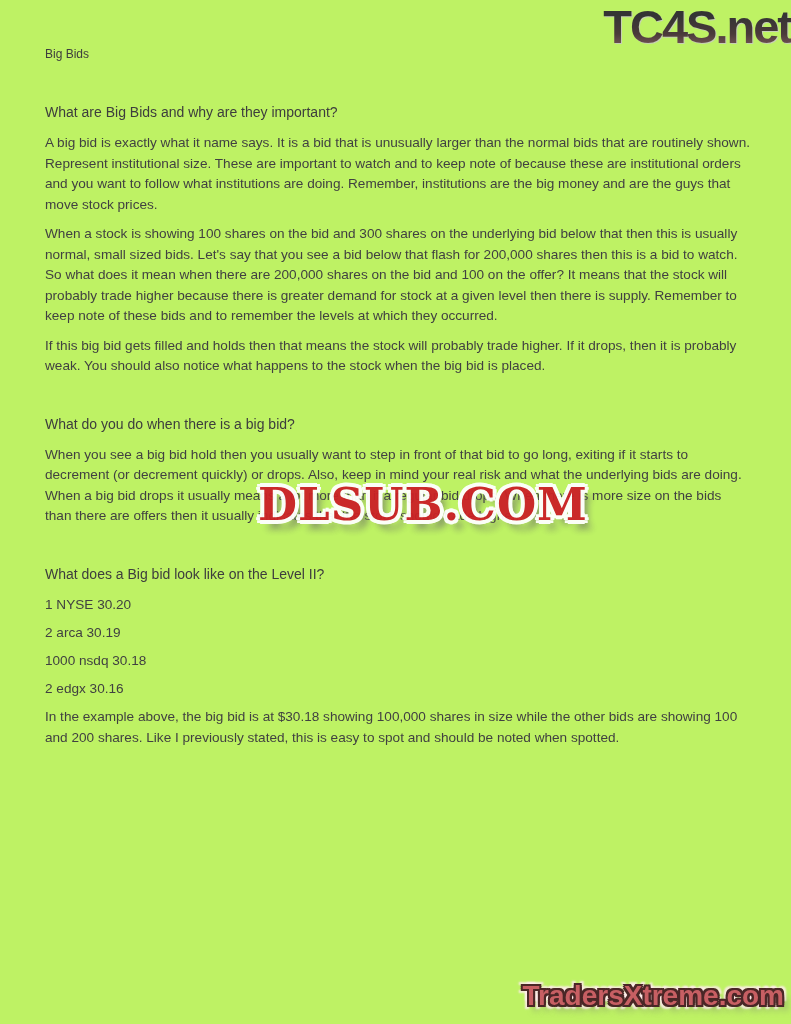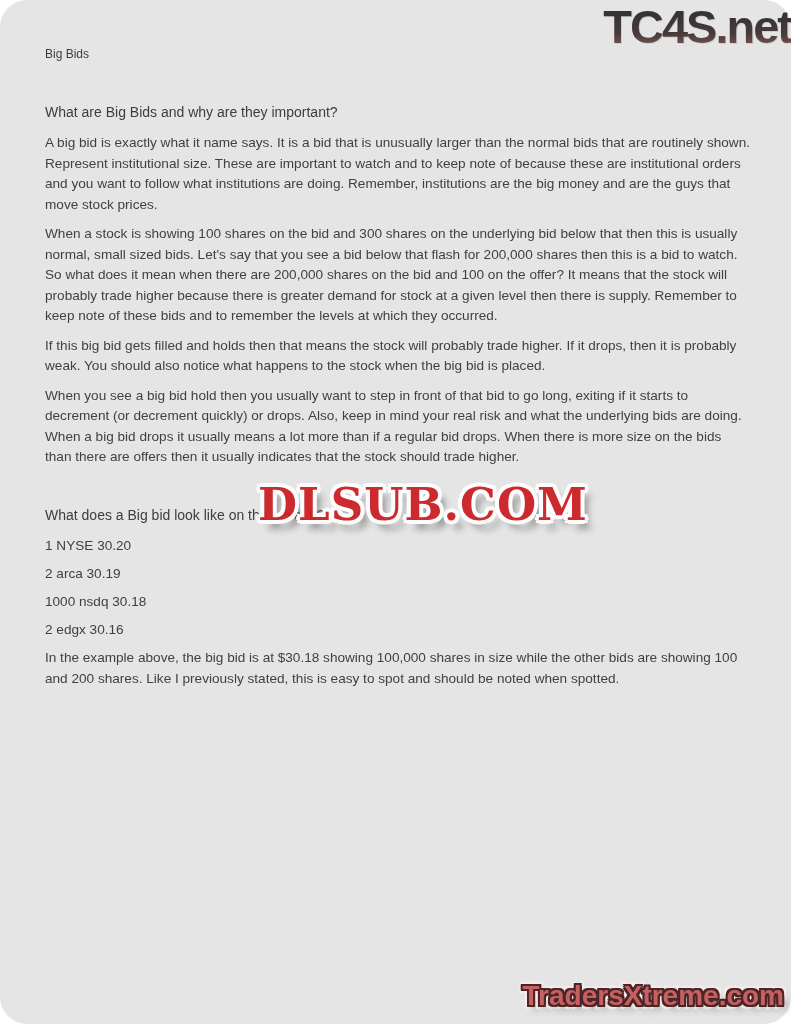--- a/index.html
+++ b/index.html
@@ -6,22 +6,21 @@
   html, body { margin: 0; padding: 0; }
   body {
     width: 791px; height: 1024px;
     background: #ffffff;
     font-family: "Liberation Sans", sans-serif;
     overflow: hidden;
   }
   .page {
     position: relative;
     width: 791px; height: 1024px;
-    background: #e5e5e5;
-    border-radius: 27px;
+    background: #bef264;
   }
   
   .site-logo {
     position: absolute;
     top: -2px; right: 0px;
     font-family: "Liberation Sans", sans-serif;
     font-weight: bold;
     font-size: 47px;
     letter-spacing: -2px;
     line-height: 58px;
@@ -105,20 +104,21 @@
 
   <div class="content">
 
     <div class="doc-title">Big Bids</div>
 
     <h2 class="section-heading first-heading">What are Big Bids and why are they important?</h2>
     <p>A big bid is exactly what it name says. It is a bid that is unusually larger than the normal bids that are routinely shown. Represent institutional size. These are important to watch and to keep note of because these are institutional orders and you want to follow what institutions are doing. Remember, institutions are the big money and are the guys that move stock prices.</p>
     <p>When a stock is showing 100 shares on the bid and 300 shares on the underlying bid below that then this is usually normal, small sized bids. Let's say that you see a bid below that flash for 200,000 shares then this is a bid to watch. So what does it mean when there are 200,000 shares on the bid and 100 on the offer? It means that the stock will probably trade higher because there is greater demand for stock at a given level then there is supply. Remember to keep note of these bids and to remember the levels at which they occurred.</p>
     <p>If this big bid gets filled and holds then that means the stock will probably trade higher. If it drops, then it is probably weak. You should also notice what happens to the stock when the big bid is placed.</p>
 
+    <h2 class="section-heading">What do you do when there is a big bid?</h2>
     <p>When you see a big bid hold then you usually want to step in front of that bid to go long, exiting if it starts to decrement (or decrement quickly) or drops. Also, keep in mind your real risk and what the underlying bids are doing. When a big bid drops it usually means a lot more than if a regular bid drops. When there is more size on the bids than there are offers then it usually indicates that the stock should trade higher.</p>
 
     <h2 class="section-heading">What does a Big bid look like on the Level II?</h2>
 
     <p class="quote-row">1 NYSE 30.20</p>
     <p class="quote-row">2 arca 30.19</p>
     <p class="quote-row">1000 nsdq 30.18</p>
     <p class="quote-row">2 edgx 30.16</p>
 
     <p>In the example above, the big bid is at $30.18 showing 100,000 shares in size while the other bids are showing 100 and 200 shares. Like I previously stated, this is easy to spot and should be noted when spotted.</p>

